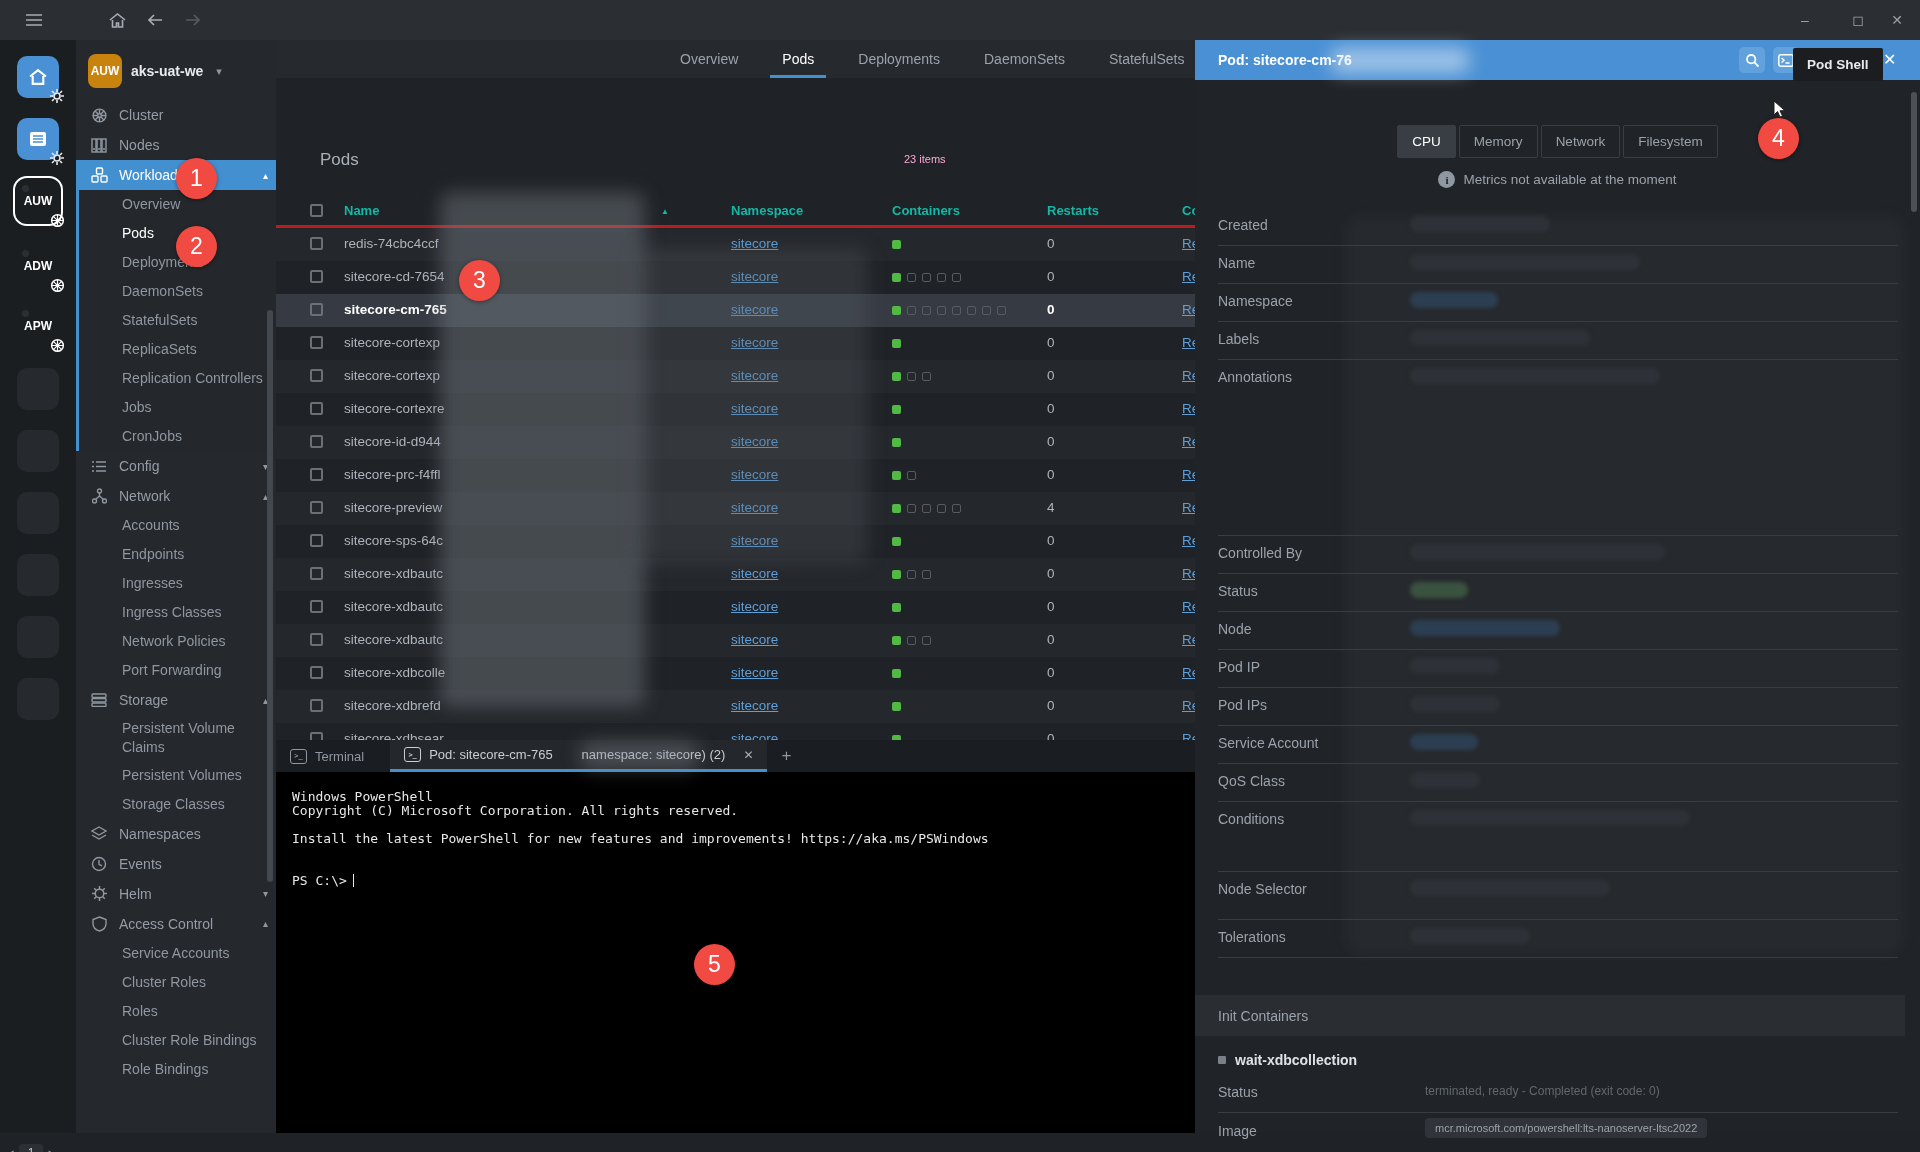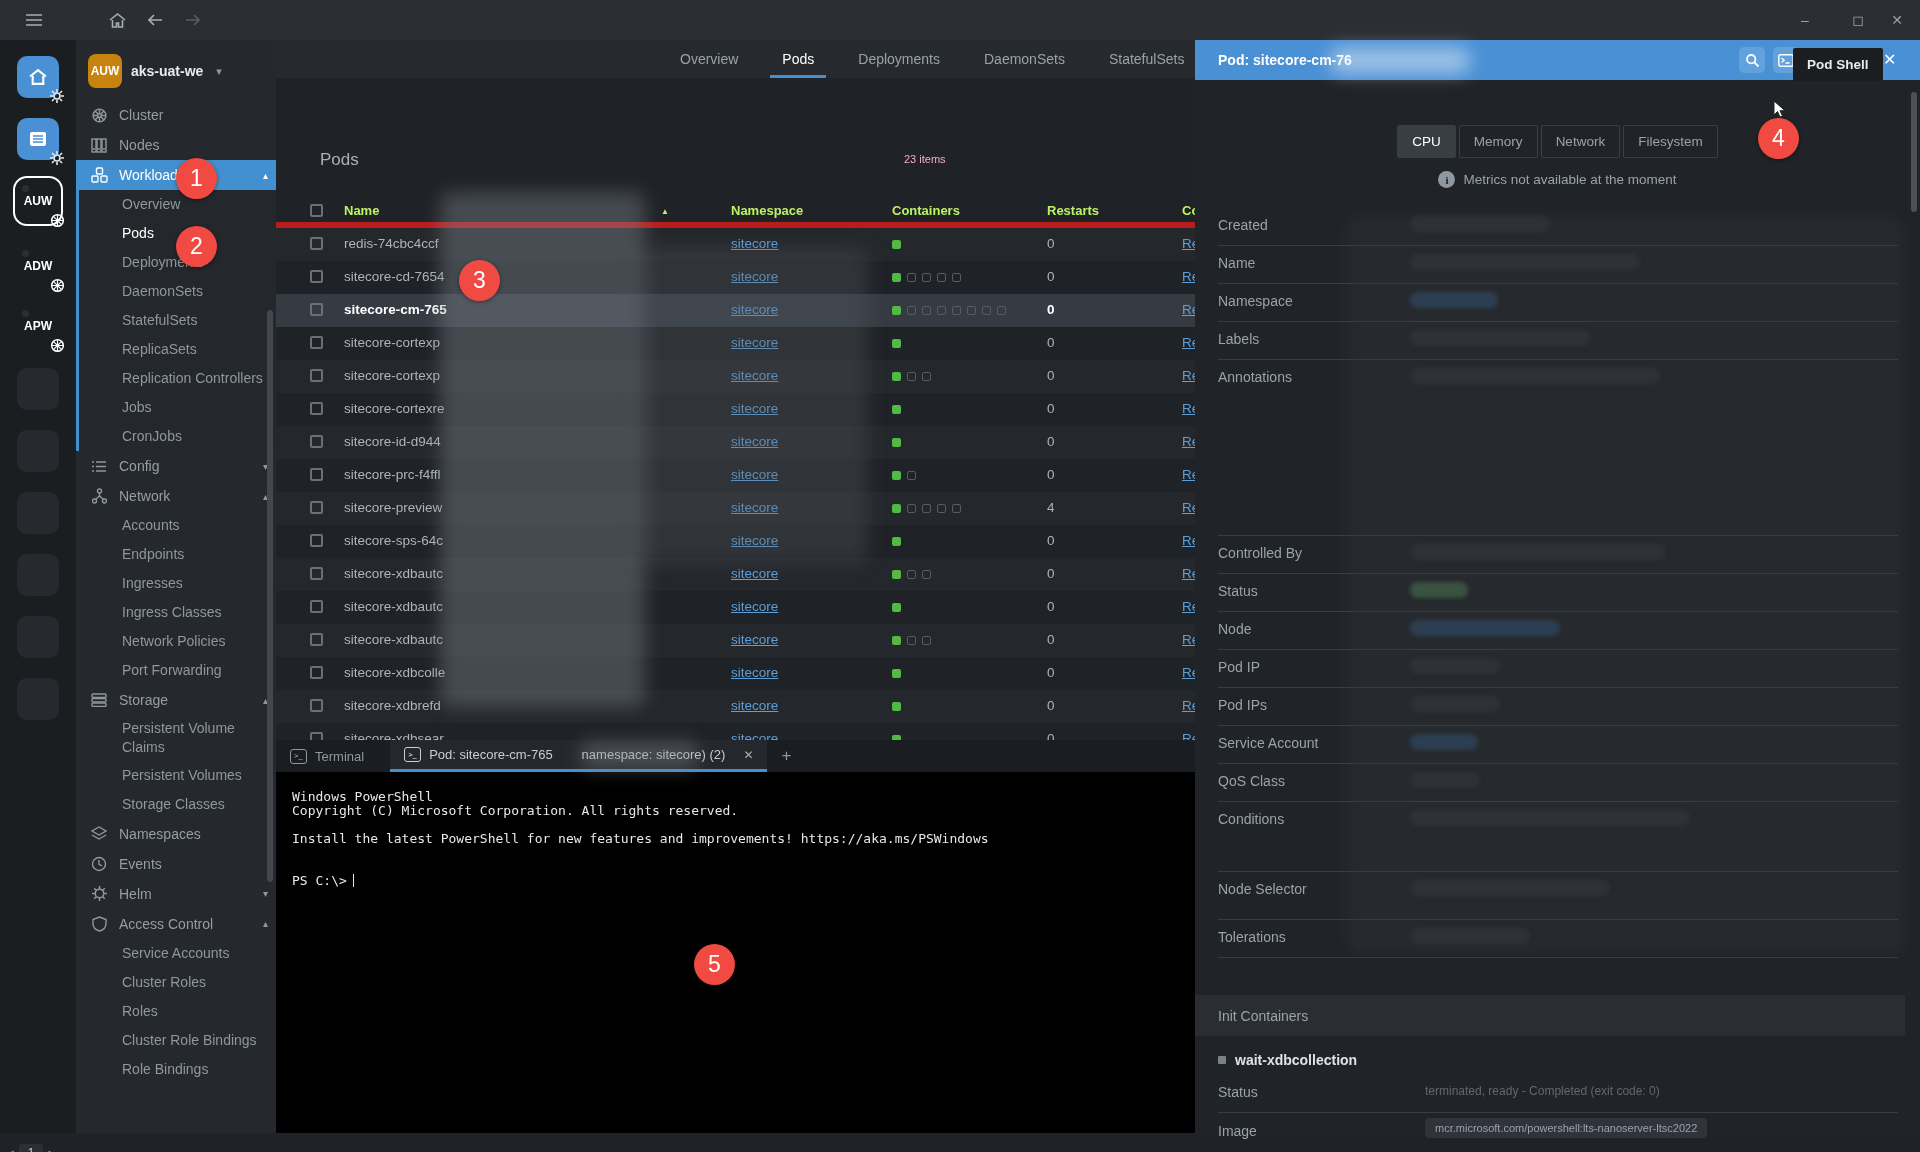--- a/index.html
+++ b/index.html
@@ -51,22 +51,22 @@
   .content { position:absolute; left:276px; top:40px; width:919px; height:1093px; background:#1f2226; overflow:hidden; }
   .ctabs { position:relative; height:38px; background:#26292e; display:flex; align-items:center; gap:44px; padding-left:404px; white-space:nowrap; }
   .ctab { color:#9aa2ab; font-size:14px; position:relative; height:38px; display:flex; align-items:center; cursor:pointer; }
   .ctab.active { color:#fff; }
   .ctab.active::after { content:""; position:absolute; left:-12px; right:-12px; bottom:0; height:3px; background:#4390d0; }
 
   .pods-head { position:absolute; left:0; top:78px; width:919px; height:62px; }
   .pods-title { position:absolute; left:44px; top:32px; color:#a9b0b8; font-size:17px; }
   .pods-count { position:absolute; left:628px; top:35px; color:#f9a8d4; font-size:11px; }
 
-  .thead { position:absolute; left:0; top:155px; width:919px; height:33px; border-bottom:6px solid #b91c1c;
-    color:#bef264; font-size:13px; font-weight:bold; }
+  .thead { position:absolute; left:0; top:155px; width:919px; height:33px; border-bottom:3px solid #b91c1c;
+    color:#14b8a6; font-size:13px; font-weight:bold; }
   .th { position:absolute; top:8px; }
   .checkbox { width:13px; height:13px; border:2px solid #6a7077; border-radius:2px; background:transparent; }
   .rows { position:absolute; left:0; top:188px; width:919px; }
   .prow { position:relative; width:919px; height:33px; font-size:13.5px; color:#aeb4bc; }
   .prow:nth-child(odd) { background:#24272c; }
   .prow.selected { background:#363b43; color:#fff; font-weight:bold; }
   .pcell { position:absolute; top:8px; }
   .c-check { left:34px; top:9px; }
   .c-name { left:68px; white-space:nowrap; }
   .c-ns { left:455px; }

